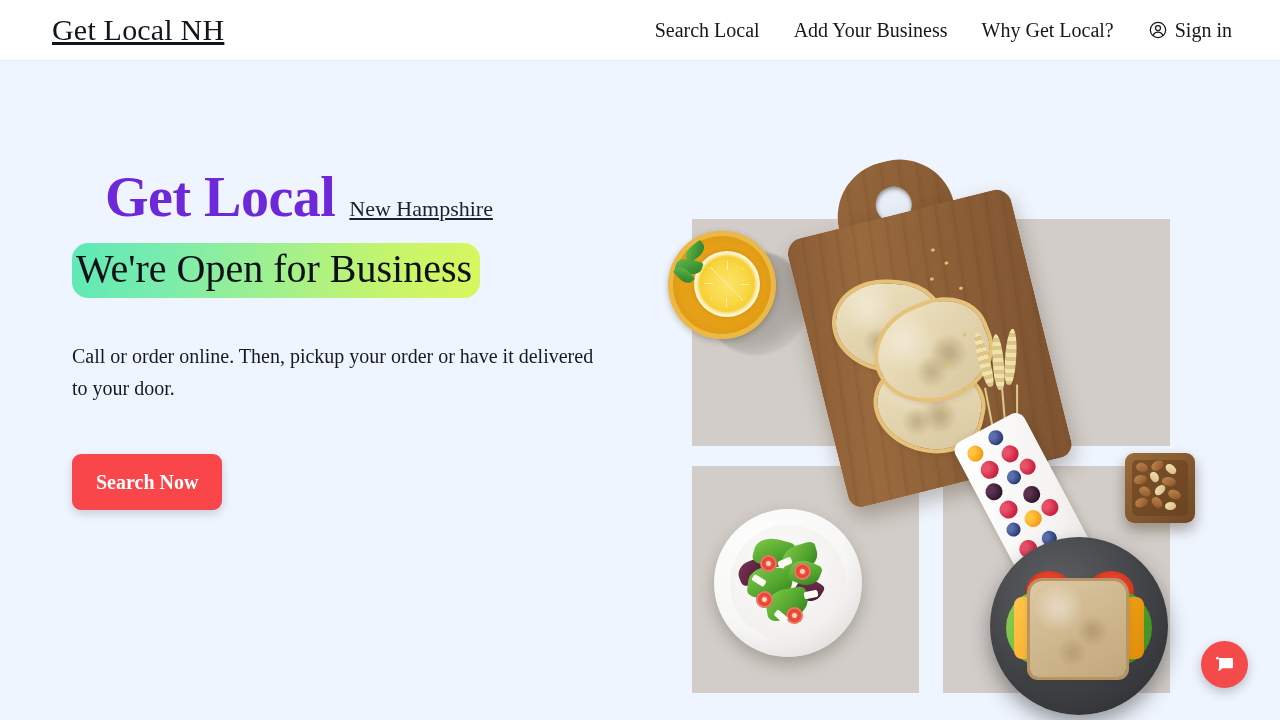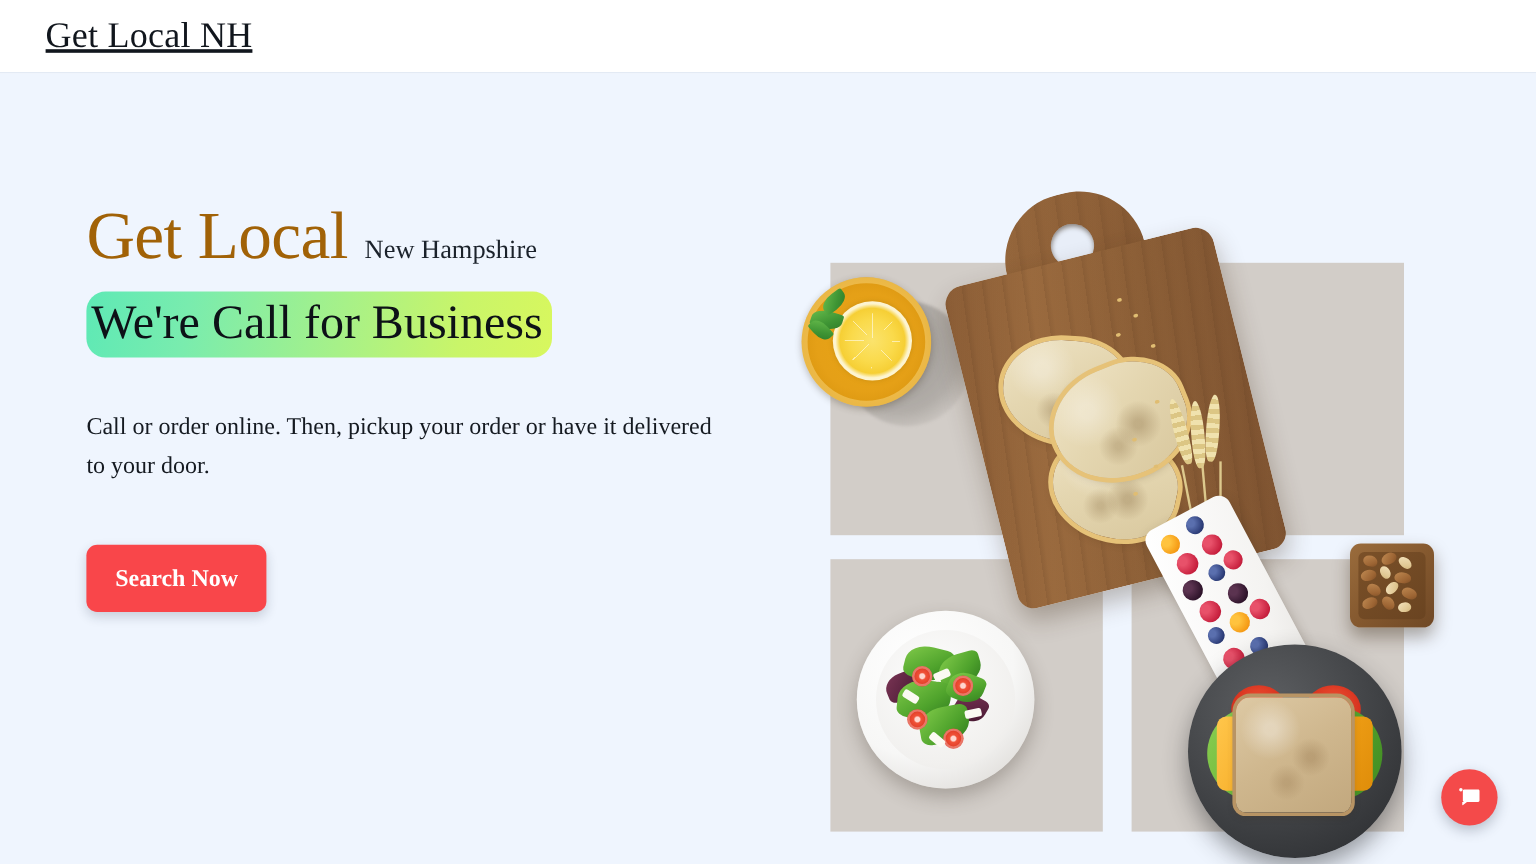--- a/index.html
+++ b/index.html
@@ -26,21 +26,21 @@
     height: 61px;
     background: #ffffff;
     border-bottom: 1px solid #e3eaf4;
     display: flex;
     align-items: center;
     z-index: 40;
   }
 
   .brand {
     position: absolute;
-    left: 38px;
+    left: 52px;
     top: 50%;
     transform: translateY(-50%);
     font-size: 30px;
     font-weight: 400;
     letter-spacing: 0.2px;
     color: #11161d;
     white-space: nowrap;
     line-height: 1;
     cursor: pointer;
   }
@@ -95,32 +95,34 @@
 
   .headline-row {
     display: flex;
     align-items: baseline;
     gap: 14px;
     line-height: 1;
   }
 
   .headline-main {
     font-size: 56px;
-    font-weight: 400;
+    font-weight: 700;
     letter-spacing: -0.5px;
-    color: #a16207;
+    color: #6d28d9;
     line-height: 1.05;
+    margin-left: 33px;
   }
 
   .headline-sub {
     font-size: 22px;
     font-weight: 400;
     color: #1b222b;
     line-height: 1;
     white-space: nowrap;
+    text-decoration: underline;
   }
 
   .headline-highlight-wrap {
     margin-top: 16px;
     display: inline-block;
   }
 
   .headline-highlight {
     display: inline-block;
     font-size: 40px;
@@ -465,33 +467,49 @@
     z-index: 60;
   }
   .chat-widget svg { width: 23px; height: 23px; display: block; }
 </style>
 </head>
 <body>
 
 <header class="site-header">
   <a class="brand" href="#">Get Local NH</a>
 
+  <nav class="main-nav">
+    <a class="nav-link" href="#">Search Local</a>
+    <a class="nav-link" href="#">Add Your Business</a>
+    <a class="nav-link" href="#">Why Get Local?</a>
+
+    <a class="nav-link signin" href="#">
+      <span class="acct-icon">
+        <svg viewBox="0 0 24 24" width="20" height="20" fill="none" stroke="#13181f" stroke-width="1.5">
+          <circle cx="12" cy="12" r="9.2"></circle>
+          <circle cx="12" cy="9.6" r="3"></circle>
+          <path d="M6.2 18.6c1-2.6 3.2-4 5.8-4s4.8 1.4 5.8 4" stroke-linecap="round"></path>
+        </svg>
+      </span>
+      <span>Sign in</span>
+    </a>
+  </nav>
 </header>
 
 <section class="hero">
 
   <div class="hero-copy">
 
     <div class="headline-row">
       <h1 class="headline-main">Get Local</h1>
       <span class="headline-sub">New Hampshire</span>
     </div>
 
     <div class="headline-highlight-wrap">
-      <h2 class="headline-highlight">We're Call for Business</h2>
+      <h2 class="headline-highlight">We're Open for Business</h2>
     </div>
 
     <div class="hero-paras">
       <p class="hero-para">Call or order online. Then, pickup your order or have it delivered to your door.</p>
     </div>
 
     <div class="cta-wrap">
       <button class="cta-button">Search Now</button>
     </div>
   </div>

